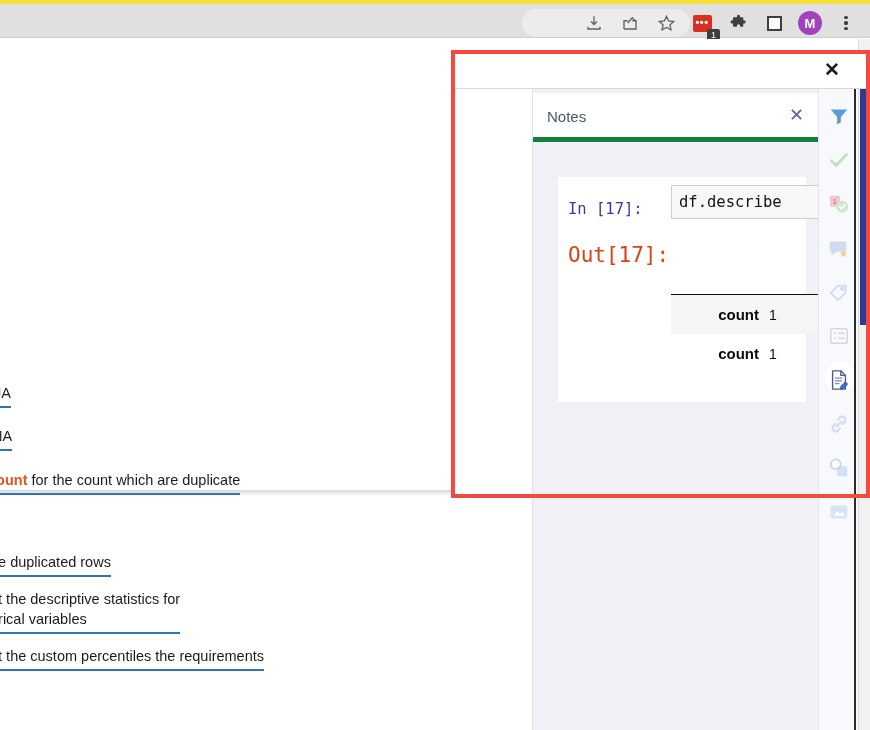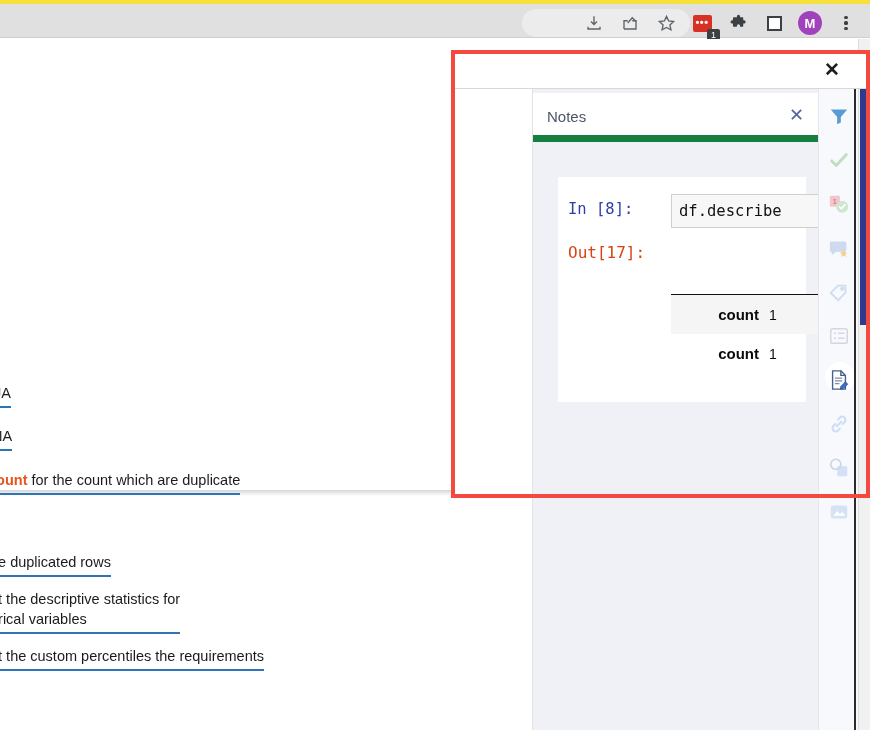--- a/index.html
+++ b/index.html
@@ -120,21 +120,21 @@
   }
   .app-canvas {
     position: absolute; left: 533px; top: 89px;
     width: 285px; height: 641px;
     background: #f0f1f6;
   }
   .notes-card {
     position: absolute; left: 0px; top: 4px;
     width: 285px; height: 49px;
     background: #ffffff;
-    border-bottom: 7px solid #15803d;
+    border-bottom: 5px solid #15803d;
   }
   .notes-title {
     position: absolute; left: 14px; top: 15px;
     font-size: 15px; color: #4a5568;
   }
   .notes-close {
     position: absolute; right: 14px; top: 12px;
     font-size: 18px; color: #5566a0; line-height: 20px; cursor: pointer;
   }
 
@@ -143,31 +143,31 @@
     position: absolute; left: 25px; top: 88px;
     width: 248px; height: 225px;
     background: #ffffff;
   }
   .nb-prompt-in {
     position: absolute; left: 10px; top: 23px;
     font-family: "DejaVu Sans Mono", "Liberation Mono", monospace;
     font-size: 15.5px; color: #303f9f; white-space: nowrap;
   }
   .nb-code {
-    position: absolute; left: 113px; top: 17px;
+    position: absolute; left: 113px; top: 8px;
     width: 150px; height: 34px;
     background: #f7f7f7; border: 1px solid #cfcfcf;
     font-family: "DejaVu Sans Mono", "Liberation Mono", monospace;
     font-size: 15.5px; color: #111; line-height: 32px;
     padding-left: 7px; overflow: hidden; white-space: nowrap;
   }
   .nb-prompt-out {
     position: absolute; left: 10px; top: 66px;
     font-family: "DejaVu Sans Mono", "Liberation Mono", monospace;
-    font-size: 16px; color: #d84315; white-space: nowrap;
+    font-size: 21px; color: #d84315; white-space: nowrap;
   }
   .nb-table {
     position: absolute; left: 113px; top: 88px;
     width: 160px; overflow: hidden;
   }
   .nb-thead {
     text-align: right; font-weight: bold; font-size: 15px; color: #0b0b0b;
     padding: 0 2px 6px 0; height: 30px;
     border-bottom: 1.5px solid #111;
   }
@@ -310,21 +310,21 @@
     <div class="app-left-white" style="top:50px; height:680px;"></div>
 
     <div class="app-canvas" style="top:50px; height:680px;">
 
       <div class="notes-card">
         <div class="notes-title">Notes</div>
         <div class="notes-close">✕</div>
       </div>
 
       <div class="nb-cell">
-        <div class="nb-prompt-in">In [8]:</div>
+        <div class="nb-prompt-in">In [17]:</div>
         <div class="nb-code">df.describe</div>
         <div class="nb-prompt-out">Out[17]:</div>
 
         <div class="nb-table">
           <div class="nb-thead">d</div>
 
           <div class="nb-trow alt">
             <span class="nb-rowhdr">count</span>
             <span class="nb-rowval">1</span>
           </div>

